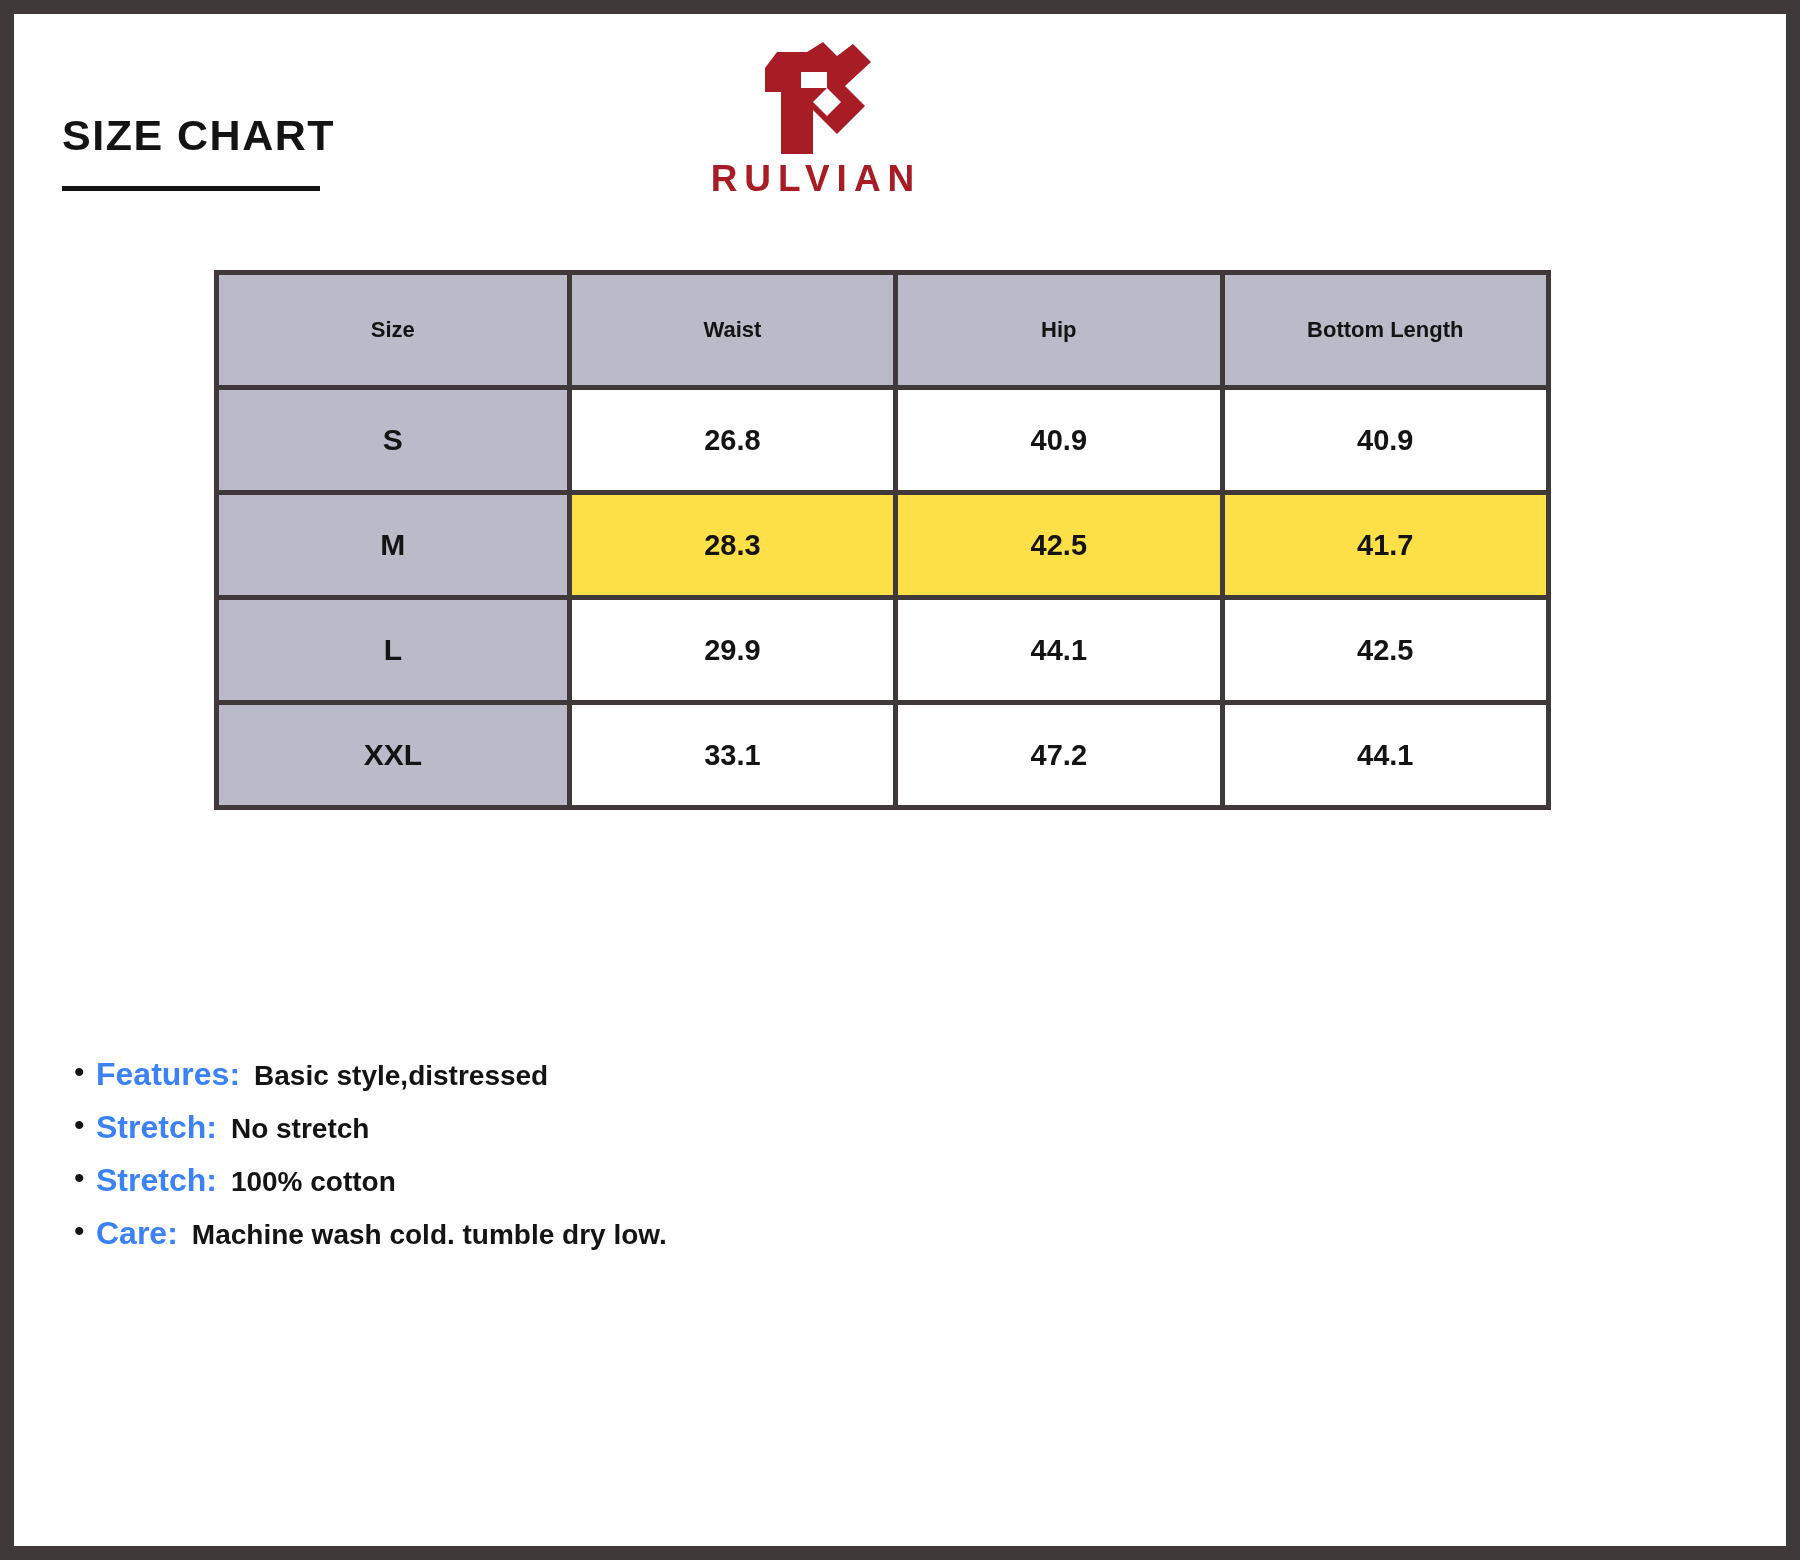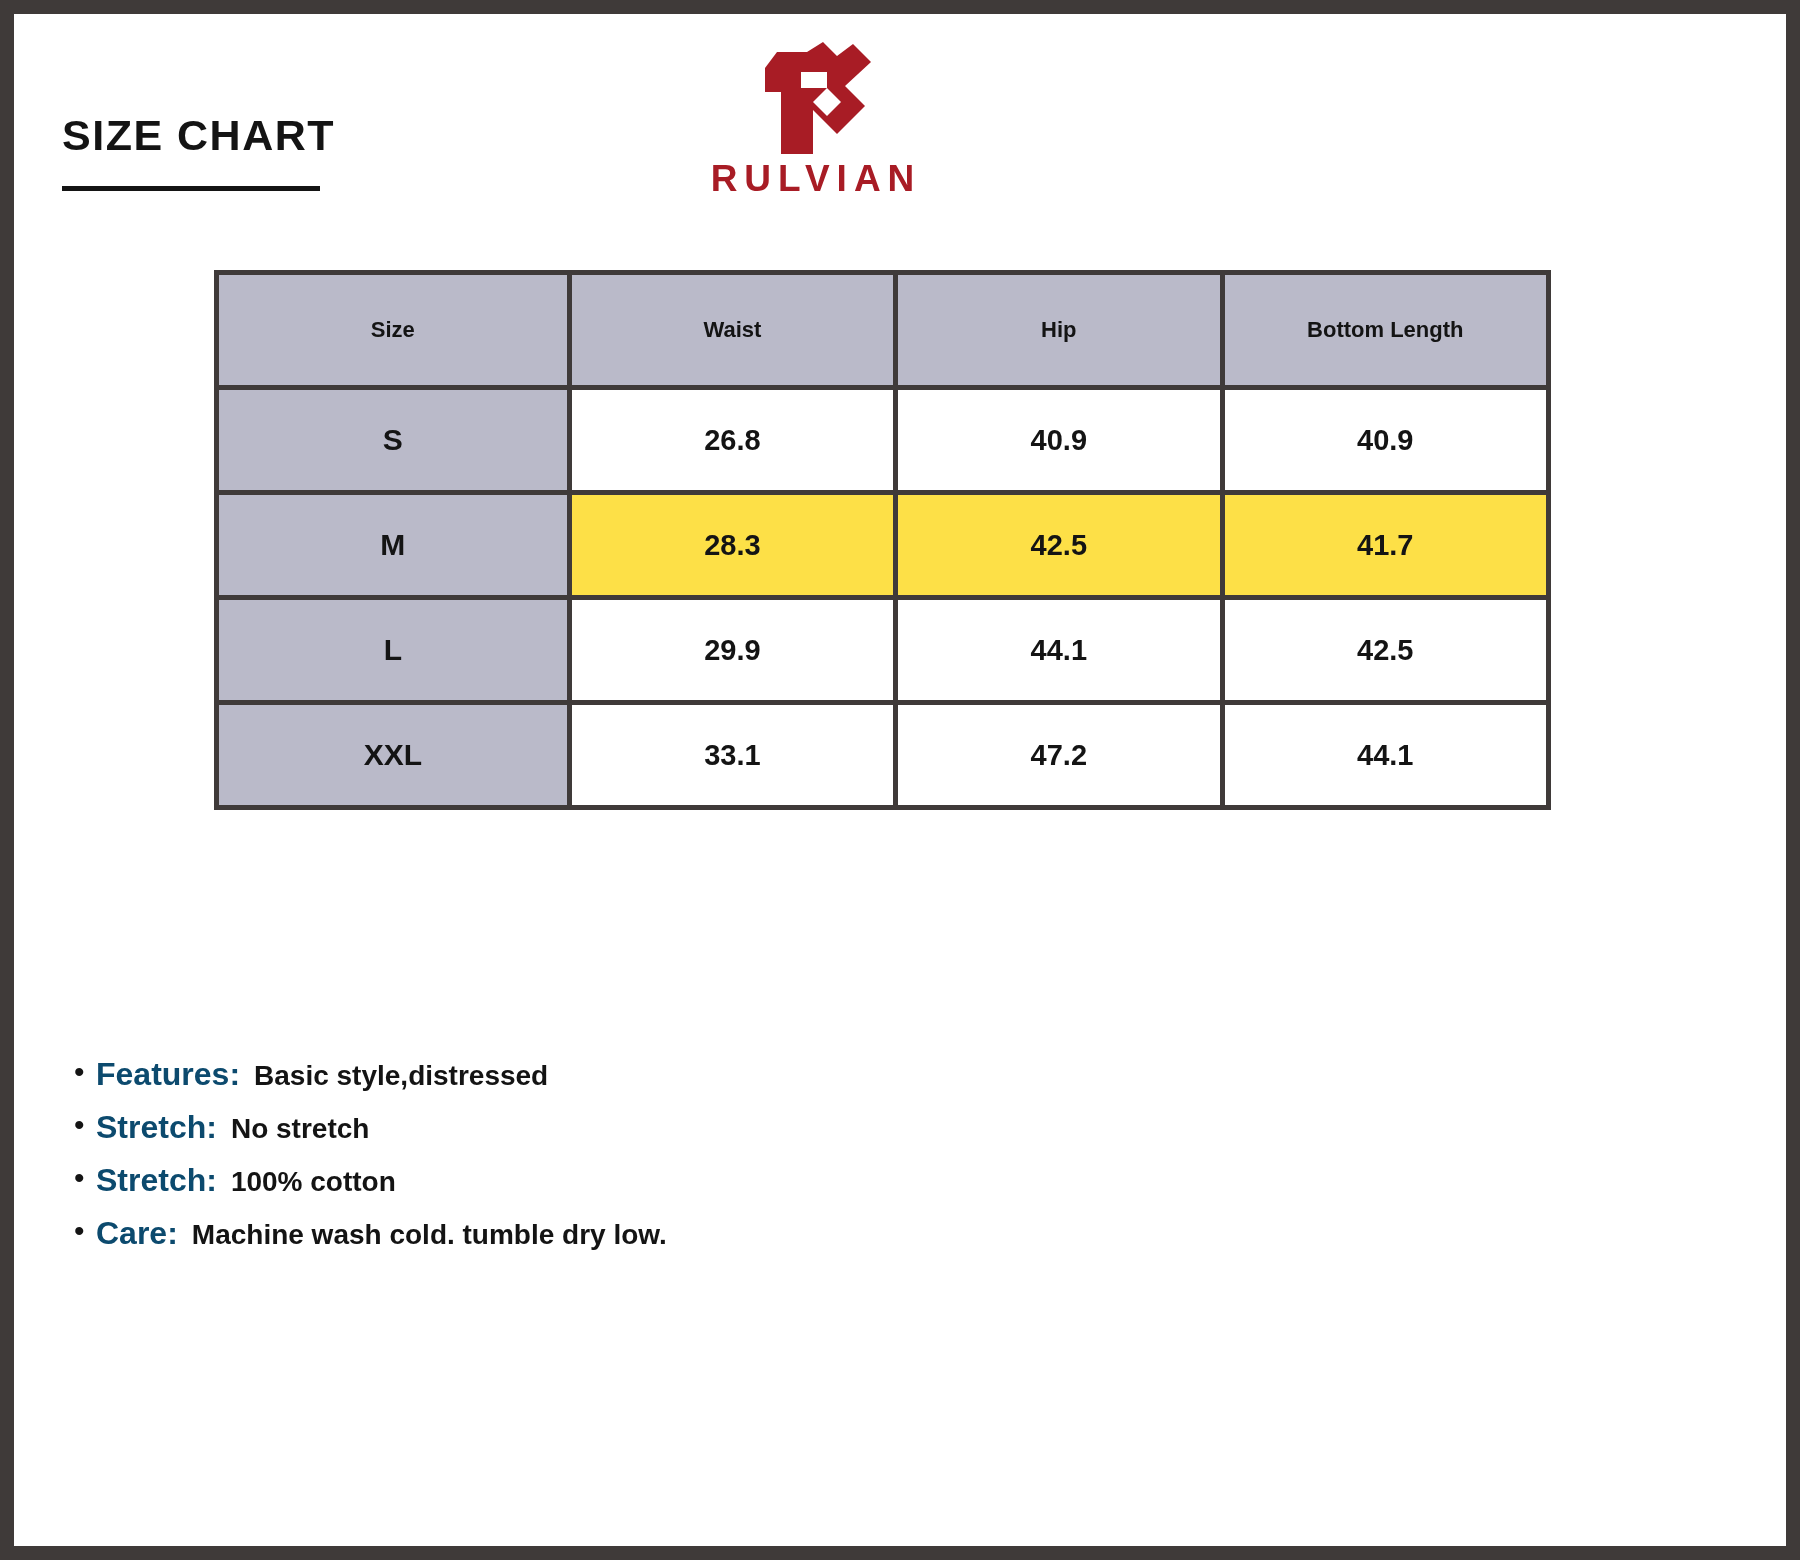--- a/index.html
+++ b/index.html
@@ -132,21 +132,21 @@
     flex: 0 0 22px;
     font-size: 30px;
     line-height: 1;
     color: #141414;
     position: relative;
     top: -3px;
   }
   .note-label {
     font-size: 32px;
     font-weight: bold;
-    color: #0c4a6e;
+    color: #3b82f6;
     white-space: nowrap;
   }
   .note-value {
     font-size: 28px;
     font-weight: bold;
     color: #141414;
     margin-left: 14px;
   }
 </style>
 </head>

